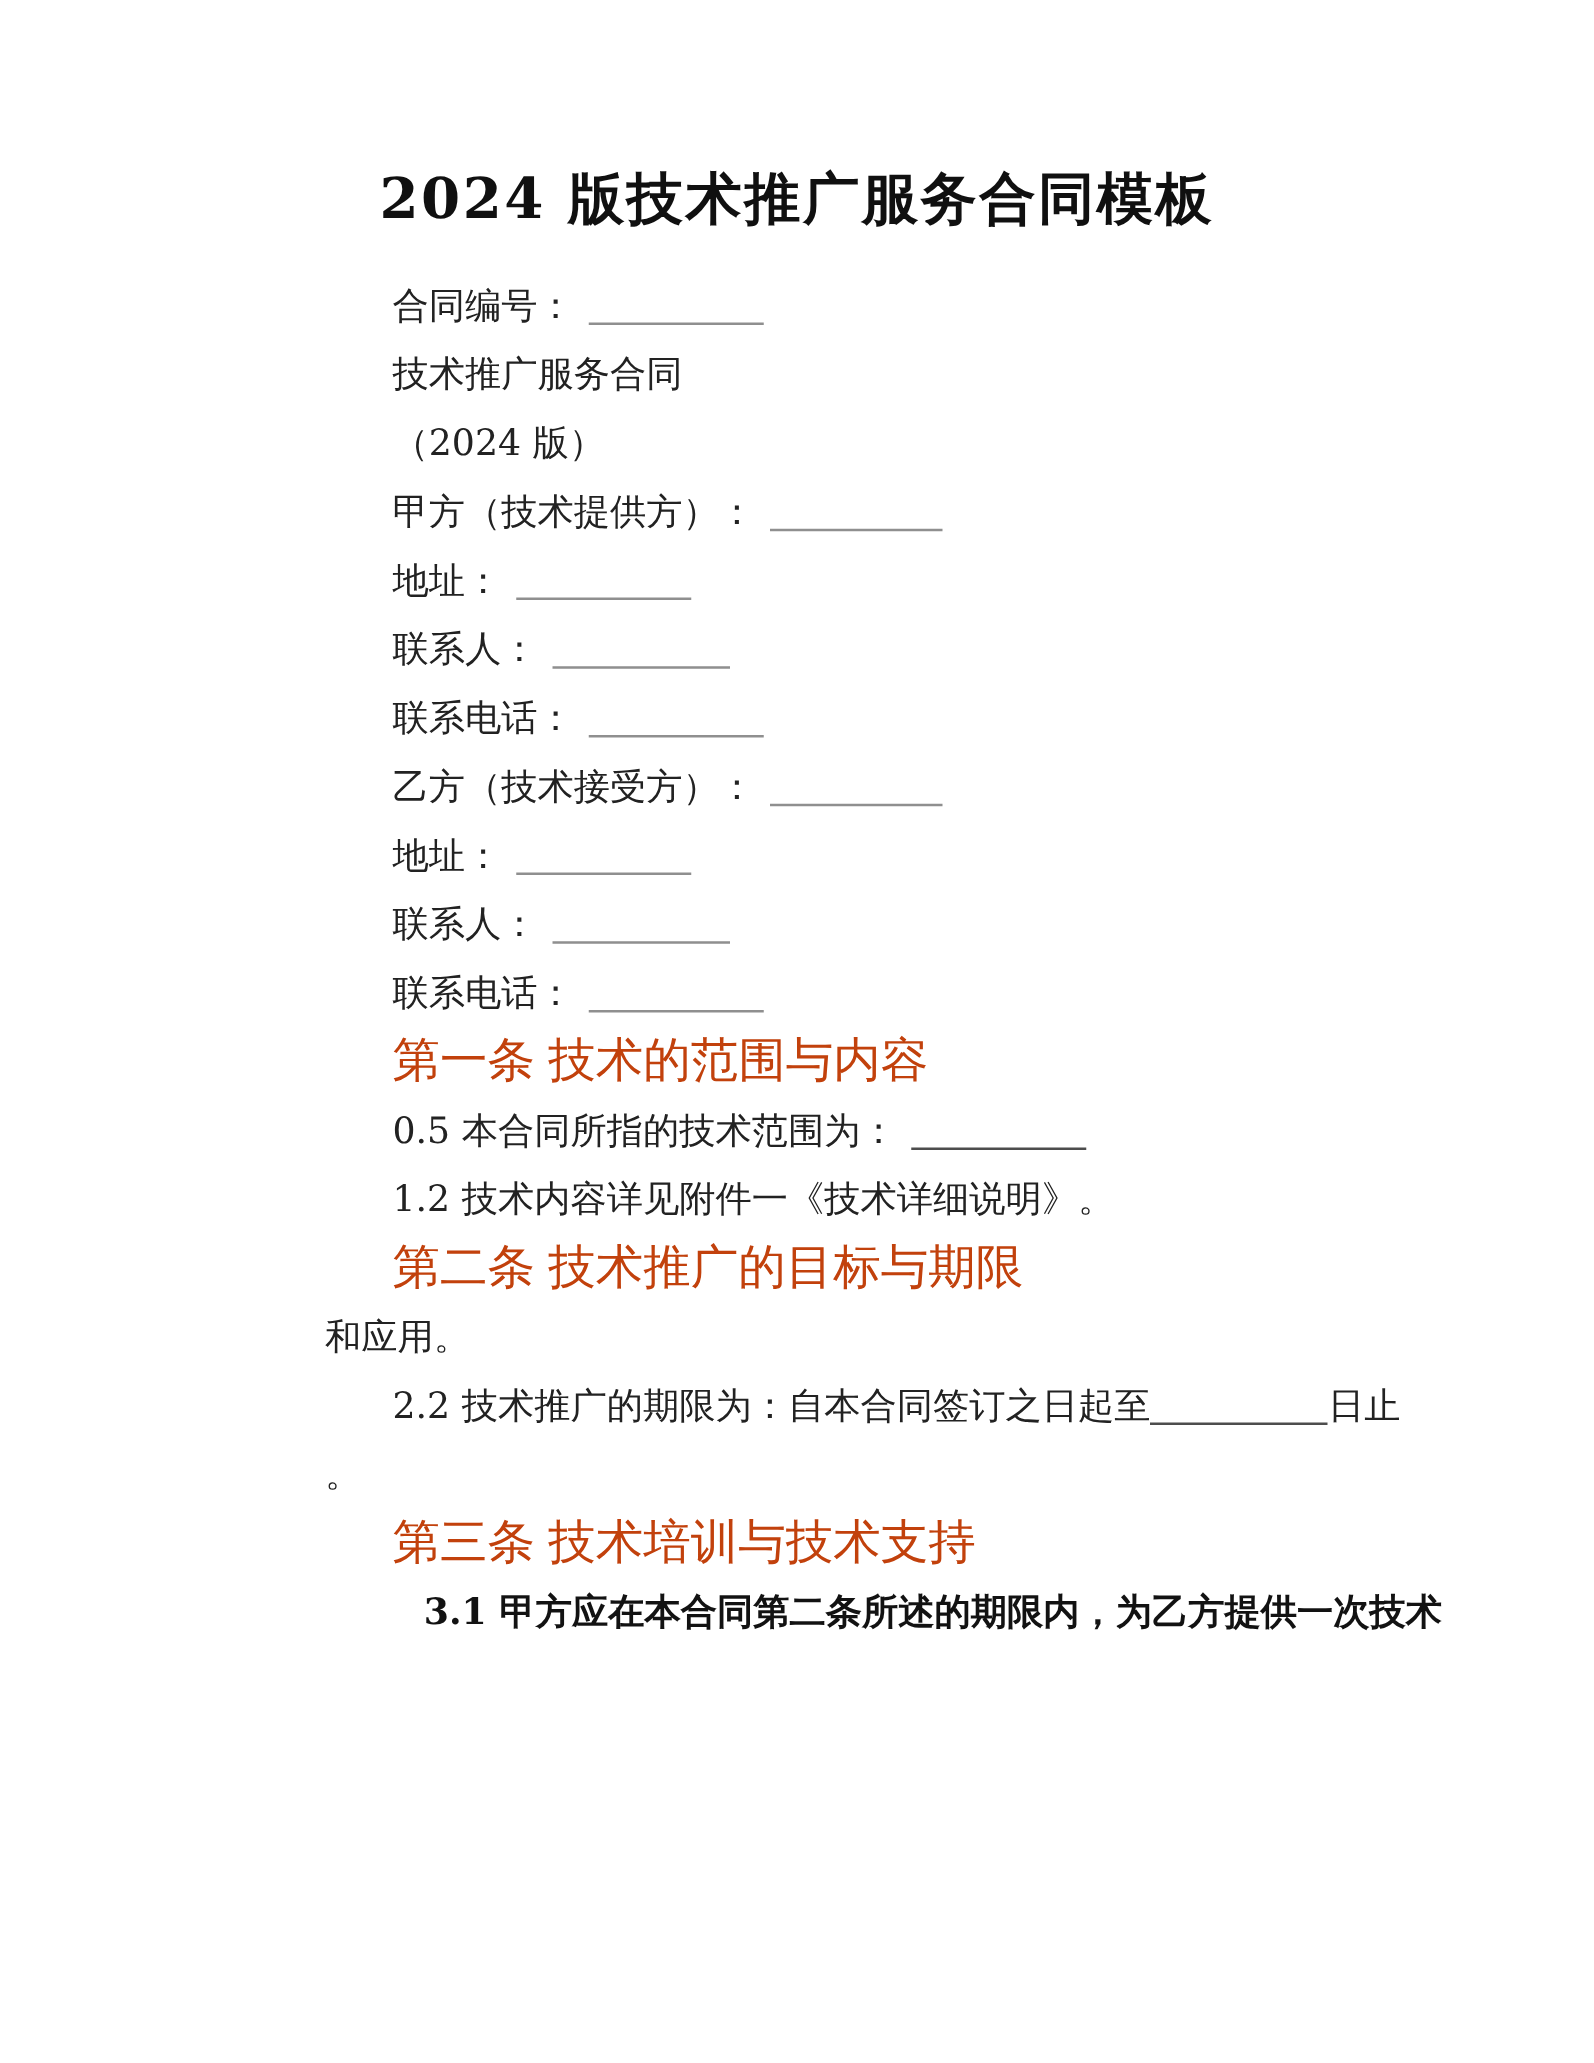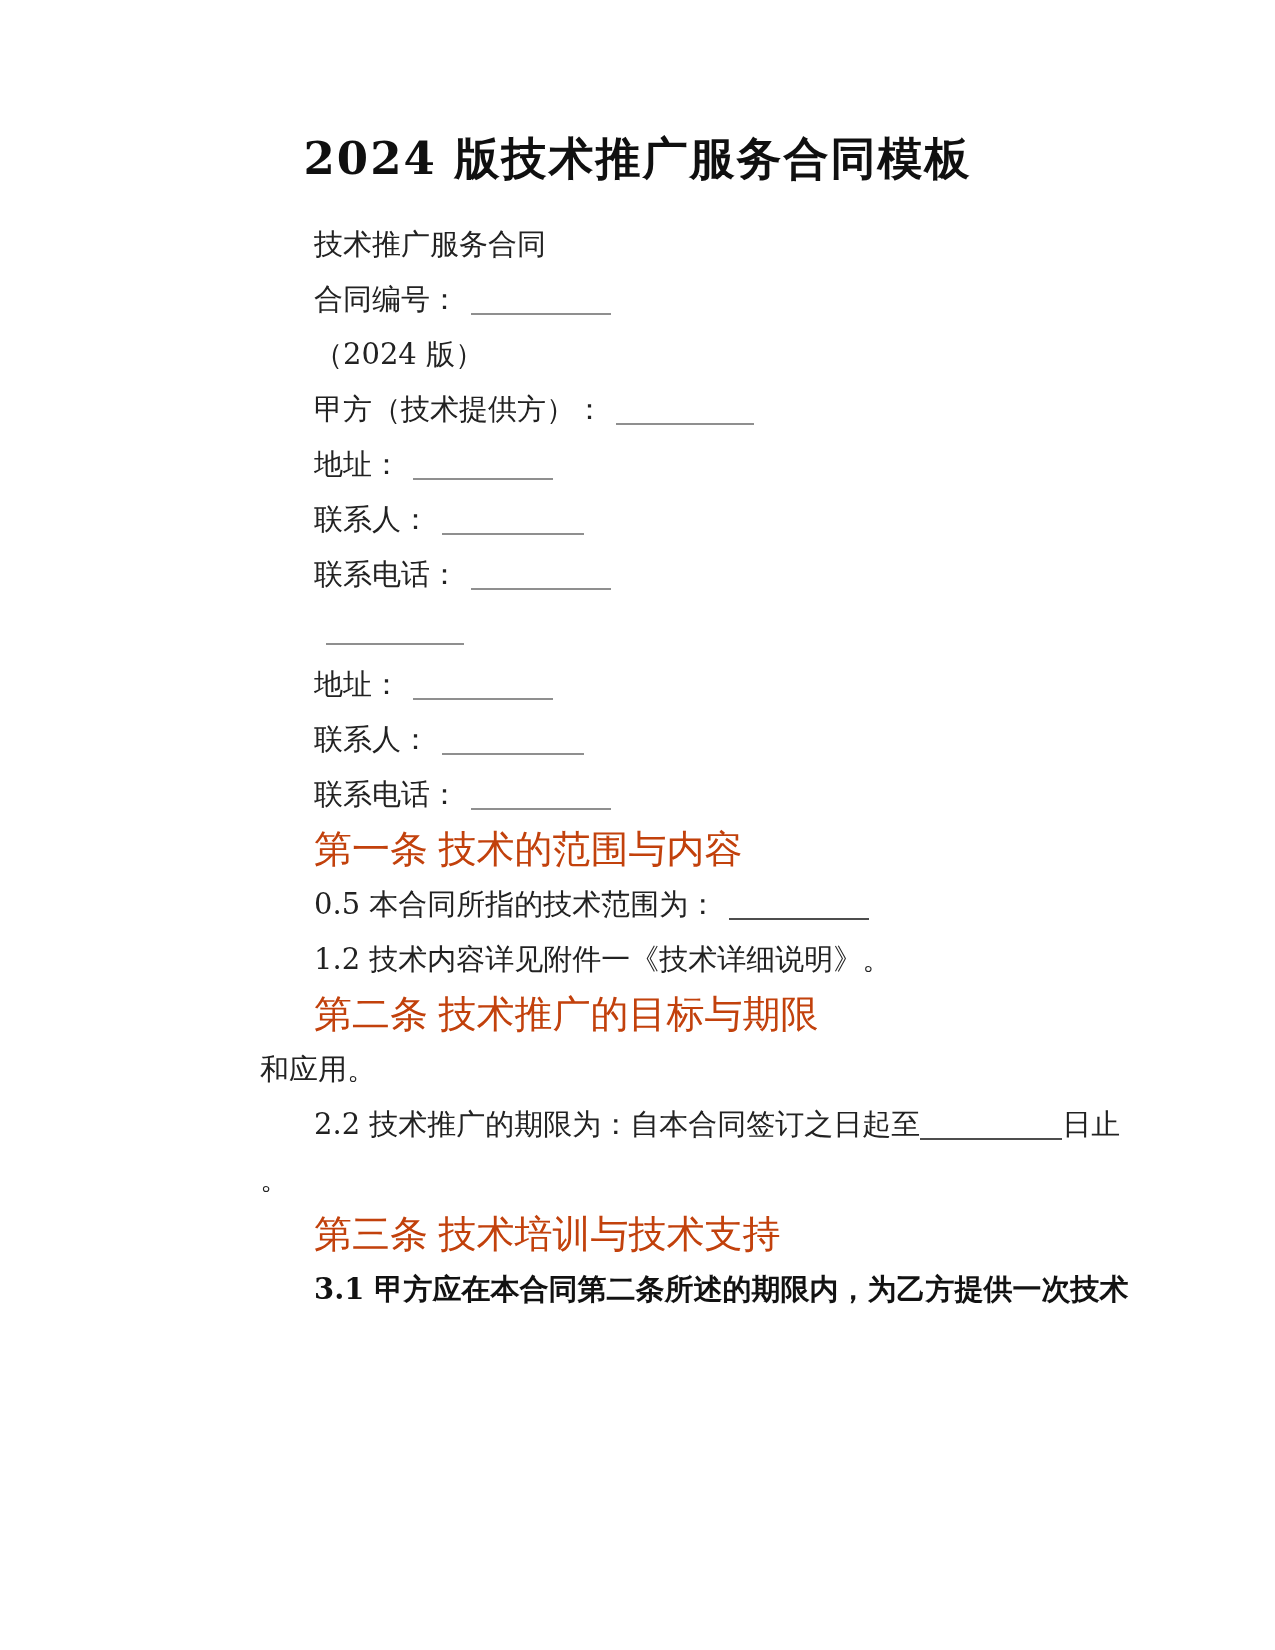--- a/index.html
+++ b/index.html
@@ -39,54 +39,55 @@
   .indent { padding-left: 54px; }
   .heading {
     font-family: "Liberation Sans", "DejaVu Sans", sans-serif;
     font-weight: 400;
     font-size: 38px;
     color: #c2410c;
   }
   .bold {
     font-weight: 700;
     color: #121212;
+    margin-left: 25px;
   }
   .blank {
     display: inline-block;
     height: 34px;
     border-bottom: 2px solid #8f8f8f;
     vertical-align: -6px;
     margin: 0 4px 0 12px;
   }
   .blank.dark  { border-bottom: 2px solid #4d4d4d; }
   .blank.heavy { border-bottom: 3px solid #0a0a0a; }
   .blank.tight { margin: 0; }
 </style>
 </head>
 <body>
 
 <div class="page">
 
   <h1 class="doc-title">2024 版技术推广服务合同模板</h1>
 
+  <p class="ln indent"><span>合同编号：</span><span class="blank" style="width: 140px;"></span></p>
+
   <p class="ln indent"><span>技术推广服务合同</span></p>
-
-  <p class="ln indent"><span>合同编号：</span><span class="blank" style="width: 140px;"></span></p>
 
   <p class="ln indent"><span>（2024 版）</span></p>
 
   <p class="ln indent"><span>甲方（技术提供方）：</span><span class="blank" style="width: 138px;"></span></p>
 
   <p class="ln indent"><span>地址：</span><span class="blank" style="width: 140px;"></span></p>
 
   <p class="ln indent"><span>联系人：</span><span class="blank" style="width: 142px;"></span></p>
 
   <p class="ln indent"><span>联系电话：</span><span class="blank" style="width: 140px;"></span></p>
 
-  <p class="ln indent"><span class="blank" style="width: 138px;"></span></p>
+  <p class="ln indent"><span>乙方（技术接受方）：</span><span class="blank" style="width: 138px;"></span></p>
 
   <p class="ln indent"><span>地址：</span><span class="blank" style="width: 140px;"></span></p>
 
   <p class="ln indent"><span>联系人：</span><span class="blank" style="width: 142px;"></span></p>
 
   <p class="ln indent"><span>联系电话：</span><span class="blank" style="width: 140px;"></span></p>
 
   <p class="ln indent heading"><span>第一条 技术的范围与内容</span></p>
 
   <p class="ln indent"><span>0.5 本合同所指的技术范围为：</span><span class="blank dark" style="width: 140px;"></span></p>

